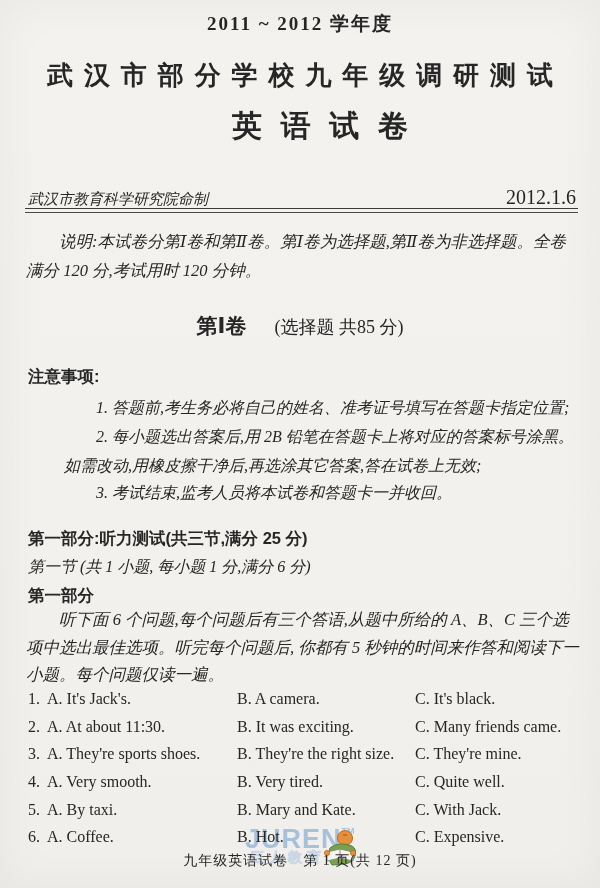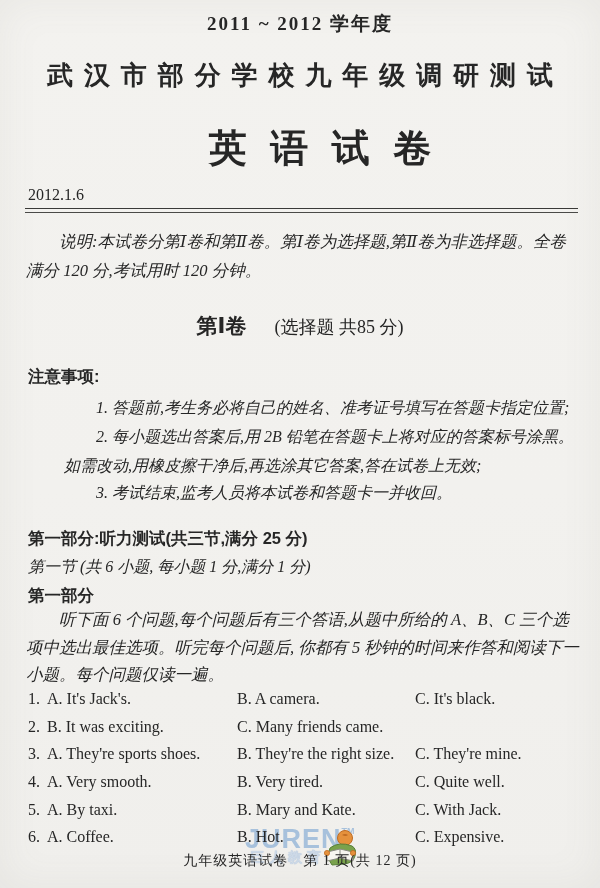--- a/index.html
+++ b/index.html
@@ -16,25 +16,25 @@
     background:linear-gradient(180deg,#f3f2ef 0%,#f2f1ee 55%,#f0efec 100%);
     box-shadow:inset 0 0 40px rgba(120,115,105,0.08);
   }
   .abs{position:absolute;}
   .center{left:0;right:0;text-align:center;}
   .cjk-kai{font-style:italic;}
   .hei{font-family:"Liberation Sans","DejaVu Sans",sans-serif;font-weight:bold;font-style:normal;}
 
   .school-year{top:11px;font-size:19px;letter-spacing:2px;font-weight:600;}
   .main-title{top:58px;font-size:26px;font-weight:600;letter-spacing:0.42em;padding-left:0.42em;white-space:nowrap;}
-  .subject-title{top:123px;font-size:38px;letter-spacing:0.62em;padding-left:0.62em;margin-left:40px;}
+  .subject-title{top:106px;font-size:30px;letter-spacing:0.62em;padding-left:0.62em;margin-left:40px;}
 
   .issuer-row{top:186px;left:28px;right:24px;display:flex;justify-content:space-between;align-items:baseline;}
   .issuer{font-size:15px;}
-  .exam-date{font-size:16px;font-style:normal;}
+  .exam-date{font-size:20px;font-style:normal;}
 
   .rule{top:208px;left:25px;right:22px;height:2.6px;
     border-top:1.4px solid #3a3a38;border-bottom:1.2px solid #4a4a48;}
 
   .desc{top:227px;left:26px;right:20px;font-size:16.5px;line-height:29px;text-indent:2em;}
 
   .part1{top:312px;}
   .part1 .h{font-size:21px;margin-right:24px;}
   .part1 .s{font-size:18px;}
 
@@ -67,51 +67,53 @@
 </head>
 <body>
 
 <div class="page">
 
   <div class="abs center school-year">2011 ~ 2012 学年度</div>
   <div class="abs center main-title">武汉市部分学校九年级调研测试</div>
   <div class="abs center subject-title hei">英语试卷</div>
 
   <div class="abs issuer-row">
+    <span class="issuer cjk-kai">武汉市教育科学研究院命制</span>
     <span class="exam-date">2012.1.6</span>
   </div>
 
   <div class="abs rule"></div>
 
   <div class="abs desc cjk-kai">说明:本试卷分第Ⅰ卷和第Ⅱ卷。第Ⅰ卷为选择题,第Ⅱ卷为非选择题。全卷满分 120 分,考试用时 120 分钟。</div>
 
   <div class="abs center part1">
     <span class="h hei">第Ⅰ卷</span>
     <span class="s">(选择题  共85 分)</span>
   </div>
 
   <div class="abs notes-heading hei">注意事项:</div>
   <div class="abs note note1 cjk-kai">1. 答题前,考生务必将自己的姓名、准考证号填写在答题卡指定位置;</div>
   <div class="abs note note2 cjk-kai">2. 每小题选出答案后,用 2B 铅笔在答题卡上将对应的答案标号涂黑。如需改动,用橡皮擦干净后,再选涂其它答案,答在试卷上无效;</div>
   <div class="abs note note3 cjk-kai">3. 考试结束,监考人员将本试卷和答题卡一并收回。</div>
 
   <div class="abs listening-heading hei">第一部分:听力测试(共三节,满分 25 分)</div>
-  <div class="abs section1-heading cjk-kai">第一节 (共 6 小题, 每小题 1 分,满分 1 分)</div>
+  <div class="abs section1-heading cjk-kai">第一节 (共 1 小题, 每小题 1 分,满分 6 分)</div>
   <div class="abs part-label hei">第一部分</div>
   <div class="abs instructions cjk-kai">听下面 6 个问题,每个问题后有三个答语,从题中所给的 A、B、C 三个选项中选出最佳选项。听完每个问题后, 你都有 5 秒钟的时间来作答和阅读下一小题。每个问题仅读一遍。</div>
 
   <div class="abs questions">
     <div class="q-row">
       <span>1.</span>
       <span>A. It's Jack's.</span>
       <span>B. A camera.</span>
       <span>C. It's black.</span>
     </div>
     <div class="q-row">
       <span>2.</span>
+      <span>A. At about 11:30.</span>
       <span>B. It was exciting.</span>
       <span>C. Many friends came.</span>
     </div>
     <div class="q-row">
       <span>3.</span>
       <span>A. They're sports shoes.</span>
       <span>B. They're the right size.</span>
       <span>C. They're mine.</span>
     </div>
     <div class="q-row">

